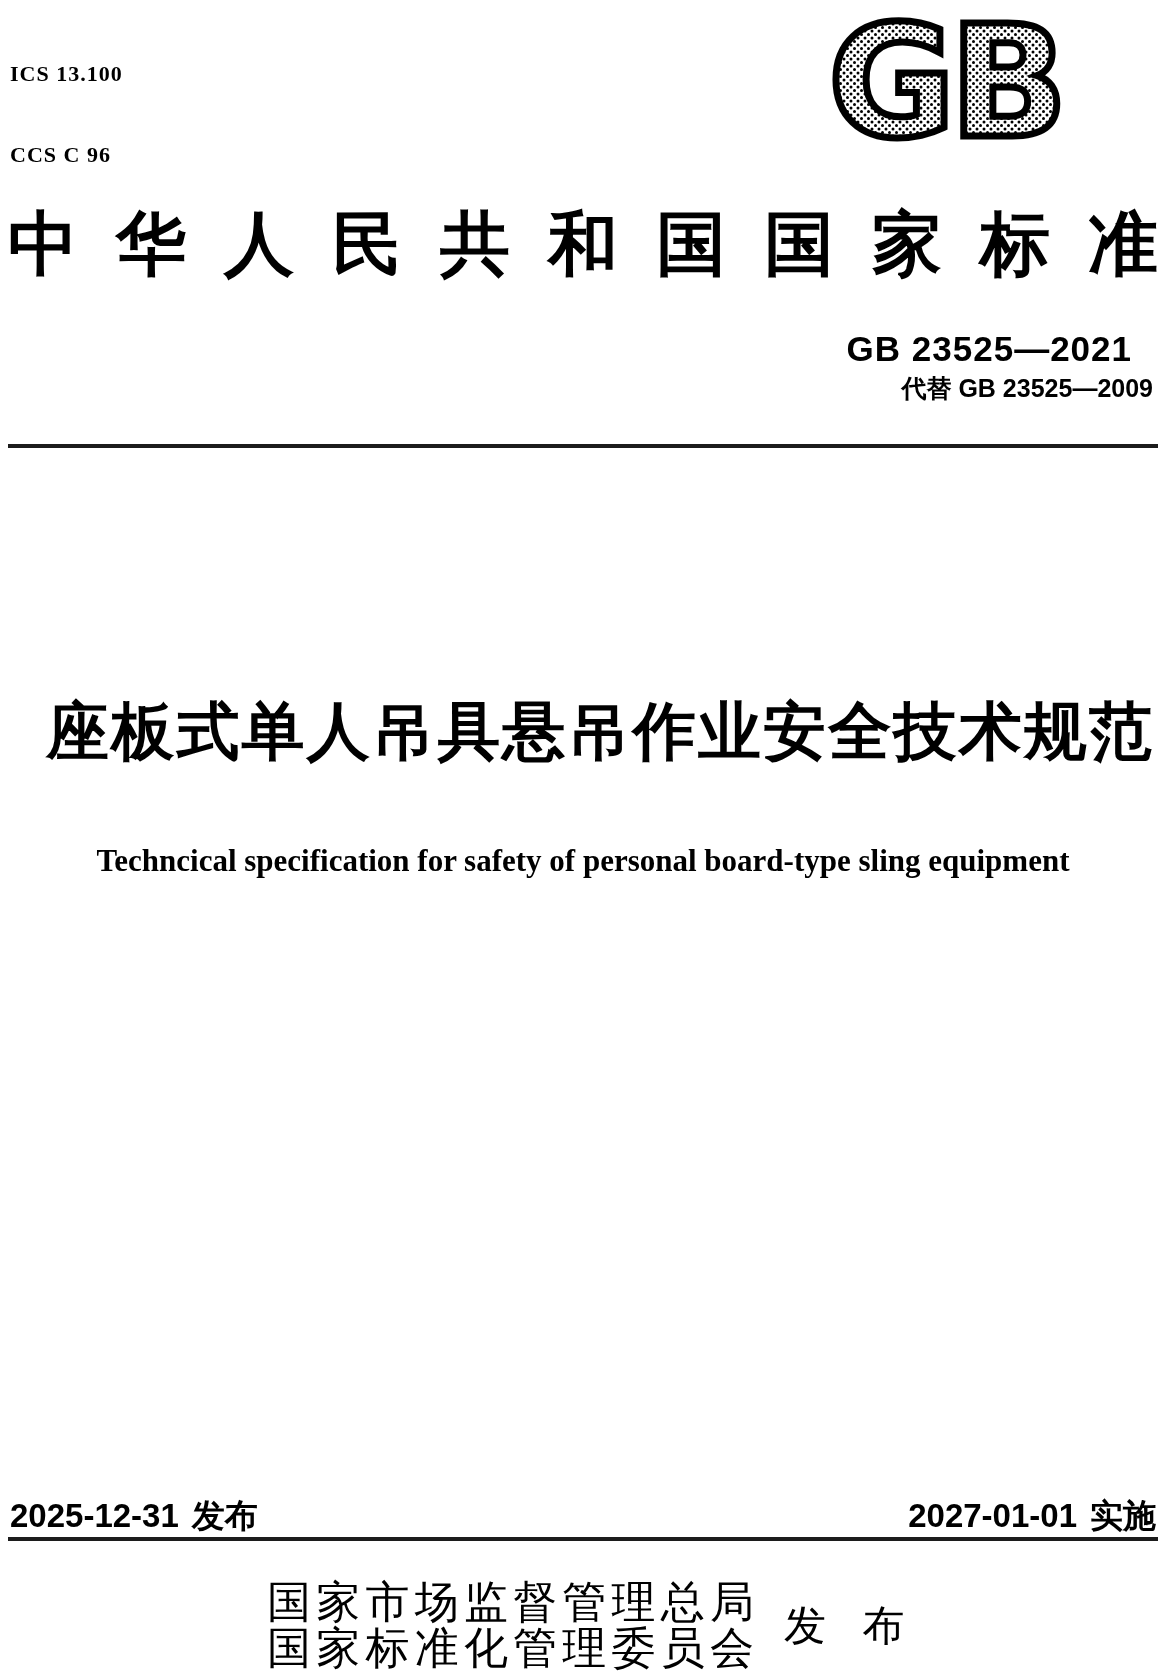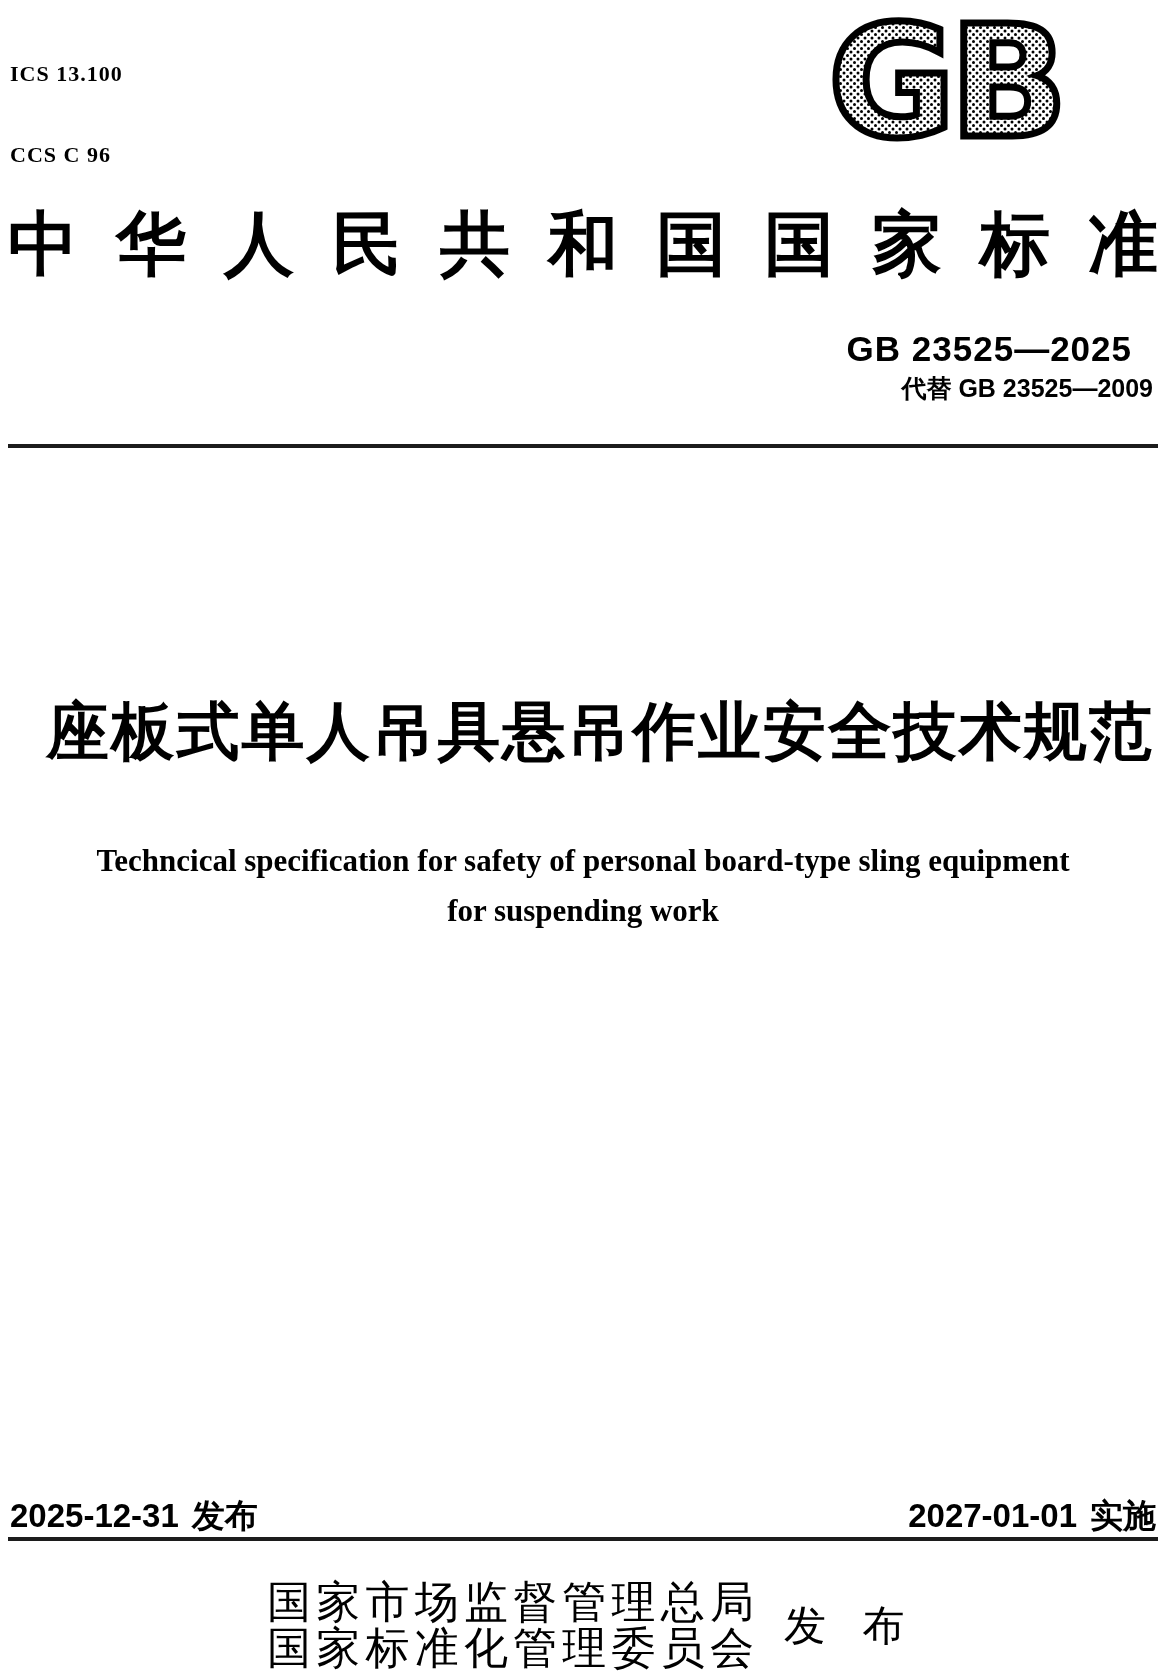--- a/index.html
+++ b/index.html
@@ -102,29 +102,28 @@
           <circle cx="2" cy="2" r="1.5" fill="#000000"></circle>
           <circle cx="5.5" cy="5.5" r="1.5" fill="#000000"></circle>
         </pattern>
       </defs>
       <text x="145" y="128" text-anchor="middle" font-family="'DejaVu Sans','Liberation Sans',sans-serif" font-weight="bold" font-size="155" letter-spacing="-6" fill="url(#halftone)" stroke="#000000" stroke-width="7">GB</text>
     </svg>
   </div>
 
   <h1 class="heading">中华人民共和国国家标准</h1>
 
-  <div class="std-no">GB 23525—2025</div>
+  <div class="std-no">GB 23525—2021</div>
   <div class="replaces">代替 GB 23525—2009</div>
 
   <div class="rule rule-top"></div>
 
   <h2 class="title-zh">座板式单人吊具悬吊作业安全技术规范</h2>
 
   <p class="title-en l1">Techncical specification for safety of personal board-type sling equipment</p>
-  <p class="title-en l2">for suspending work</p>
 
   <div class="dates">
     <div class="date-group">
       <span>2025-12-31</span>
       <span>发布</span>
     </div>
     <div class="date-group">
       <span>2027-01-01</span>
       <span>实施</span>
     </div>

